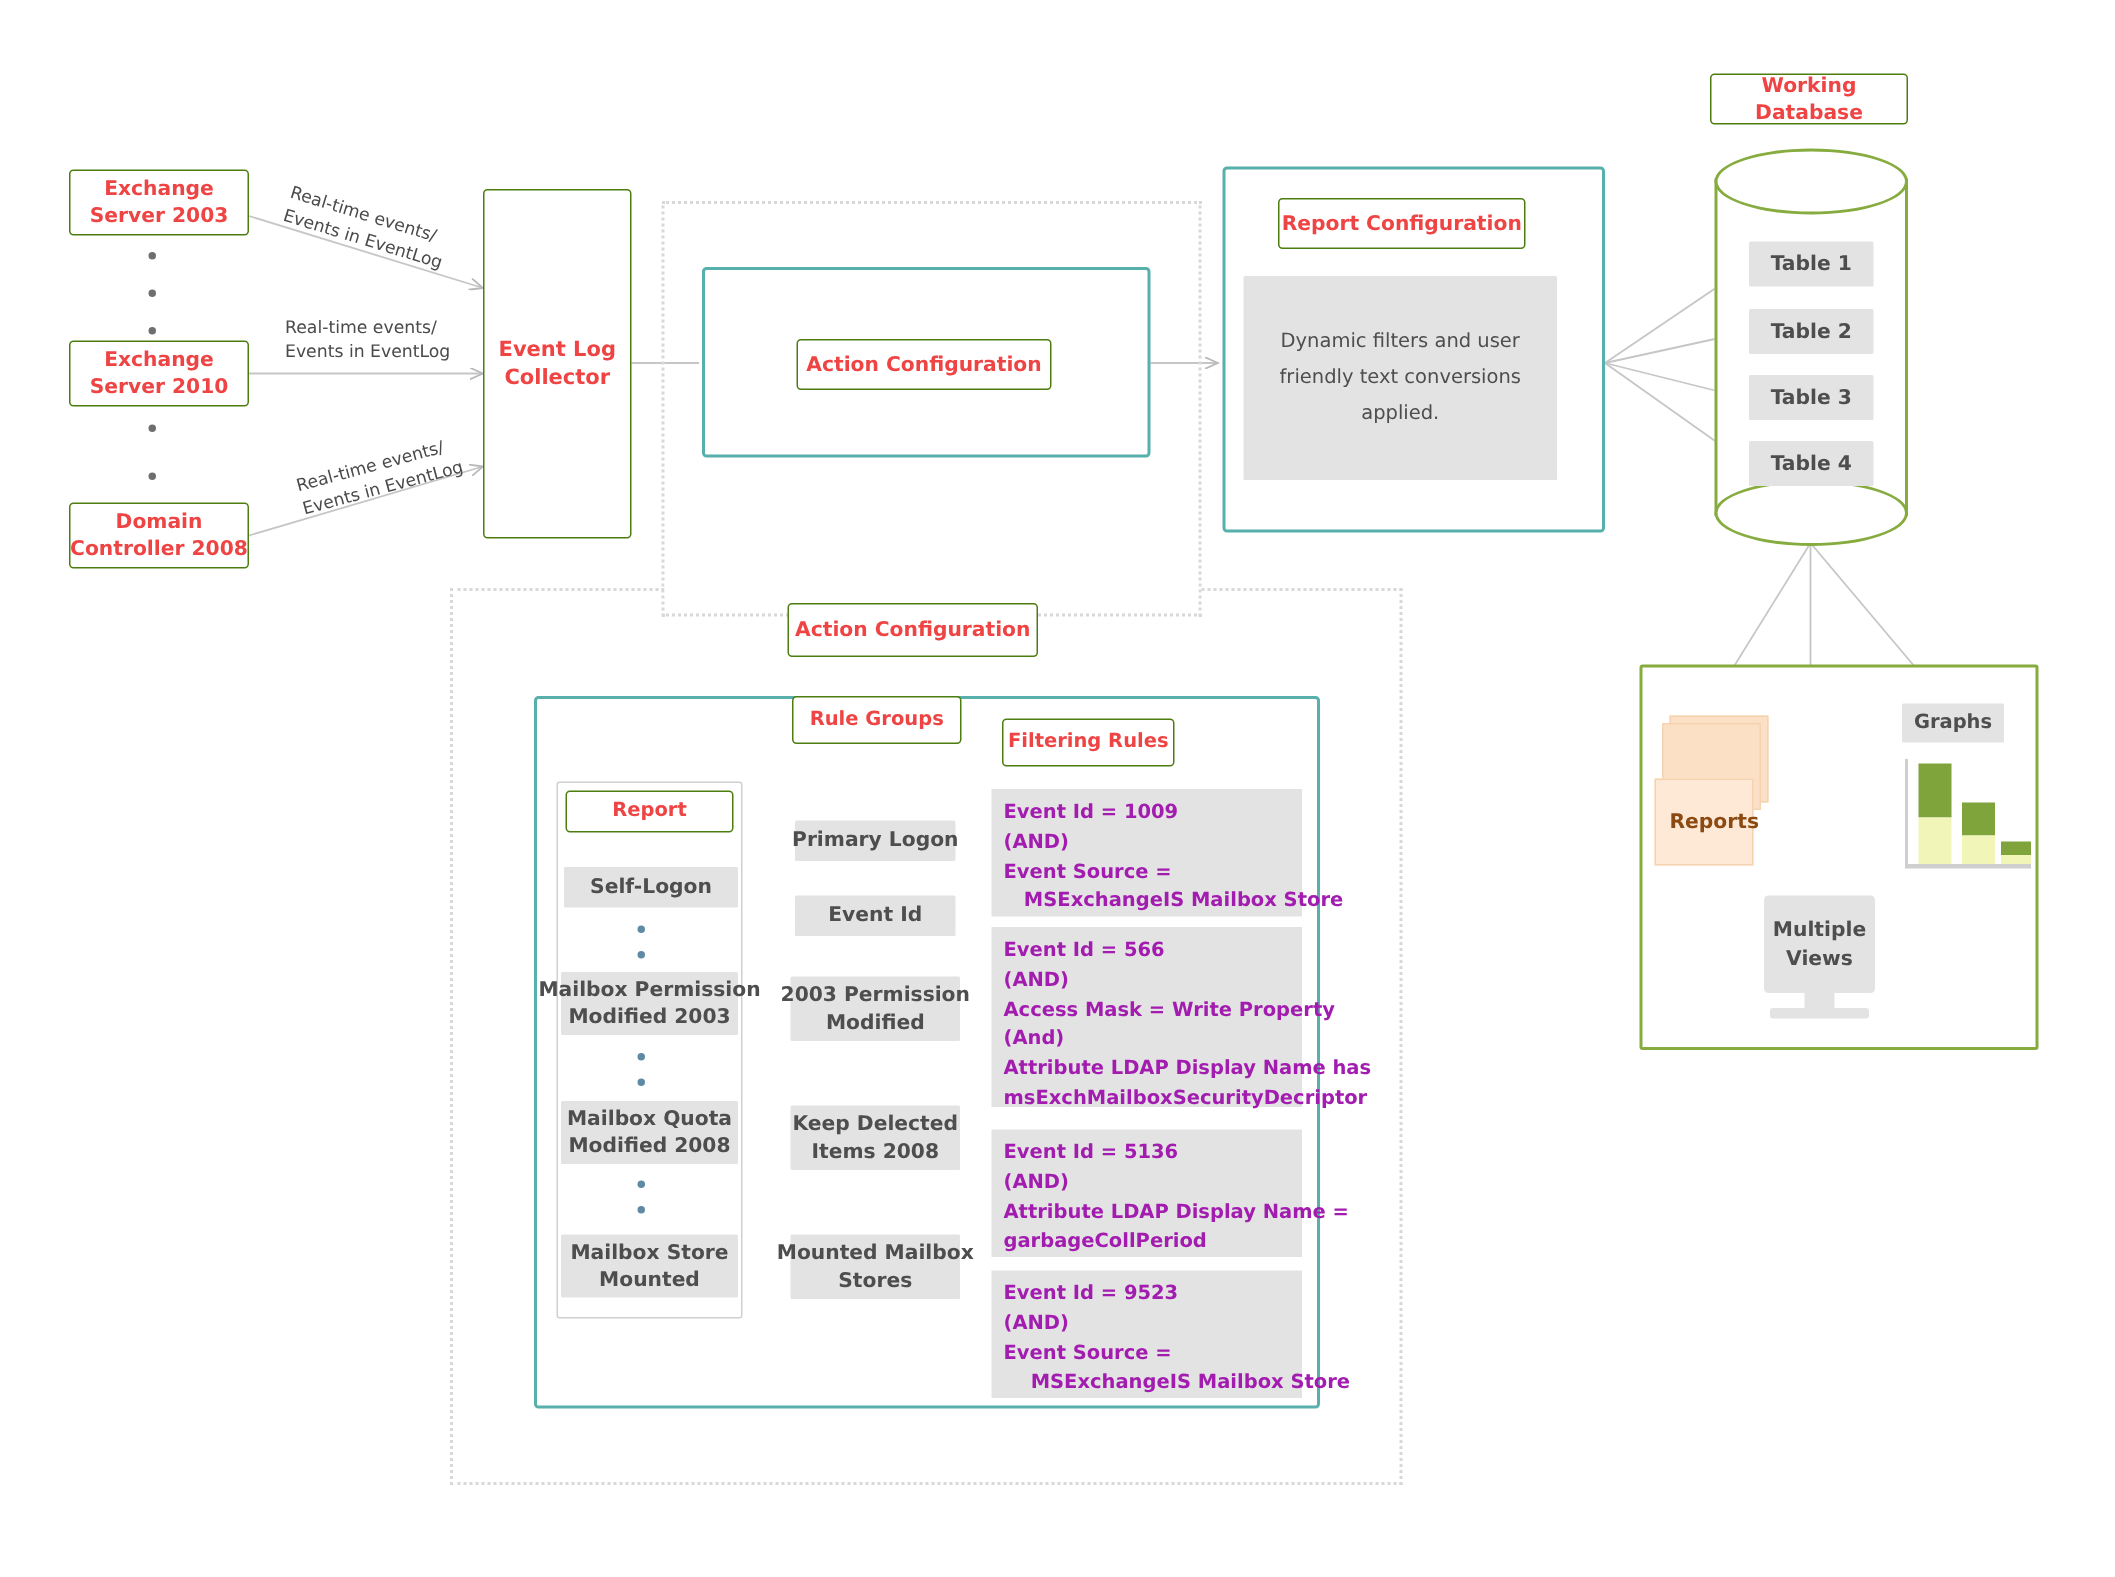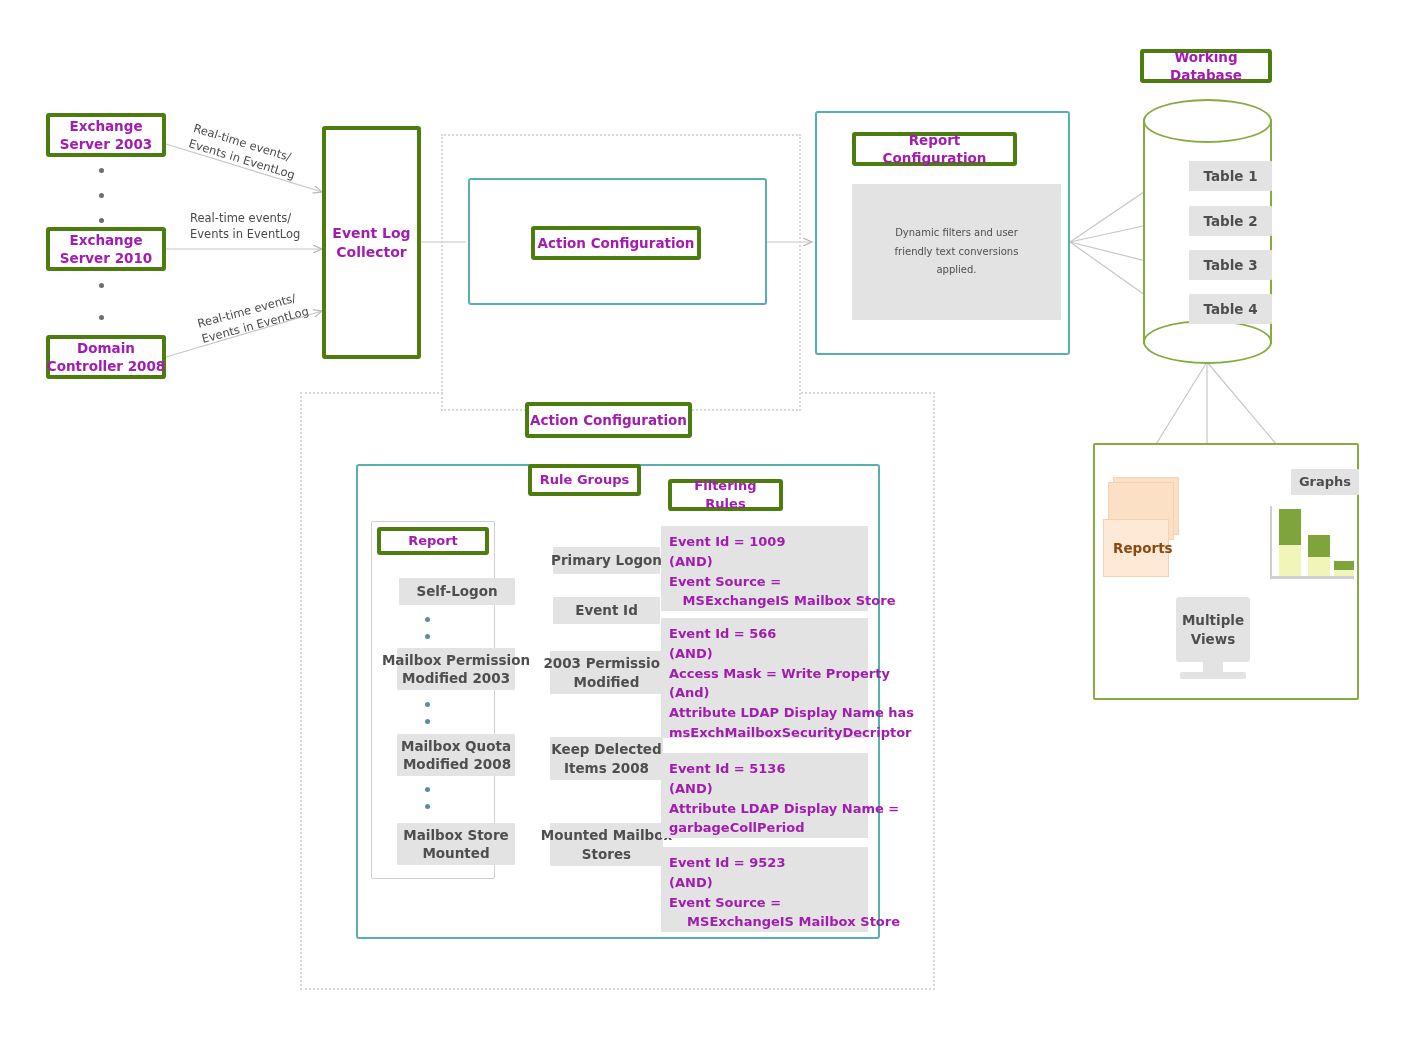--- a/index.html
+++ b/index.html
@@ -27,32 +27,31 @@
     align-items:center;
     justify-content:center;
     text-align:center;
     color:#4a4a4a;
     font-weight:bold;
     line-height:1.35;
   }
   
   .box-white{
     background:#ffffff;
-    border:4px solid #4d7c0f;
+    border:1px solid #4d7c0f;
     border-radius:3px;
     font-size:13.5px;
-    color:#a21caf;
+    color:#ef4444;
   }
   .box-gray-soft{
     background:#e3e3e3;
     border:none;
     border-radius:1px;
     font-size:13.5px;
     color:#4e4e4e;
-    margin-left:23px;
   }
   
   .box-teal{
     background:#ffffff;
     border:2.5px solid #57b0ab;
     border-radius:3px;
   }
   
   .box-green{
     background:#ffffff;
@@ -242,21 +241,21 @@
 Events in EventLog</div>
 
   <div class="node box-white" style="left:322px;top:126px;width:99px;height:233px;white-space:pre;font-size:14px;">Event Log
 Collector</div>
 
   <div class="node box-teal" style="left:468px;top:178px;width:299px;height:127px;"></div>
   <div class="node box-white" style="left:531px;top:226px;width:170px;height:34px;font-size:13.5px;">Action Configuration</div>
 
   <div class="node box-teal" style="left:815px;top:111px;width:255px;height:244px;"></div>
   <div class="node box-white" style="left:852px;top:132px;width:165px;height:34px;font-size:13.5px;">Report Configuration</div>
-  <div class="node box-gray-soft" style="left:829px;top:184px;width:209px;height:136px;white-space:pre;font-weight:normal;font-size:10px;line-height:1.85;">Dynamic filters and user
+  <div class="node box-gray-soft" style="left:829px;top:184px;width:209px;height:136px;white-space:pre;font-weight:normal;font-size:13px;line-height:1.85;">Dynamic filters and user
 friendly text conversions
 applied.</div>
 
   <div class="node box-white" style="left:1140px;top:49px;width:132px;height:34px;font-size:13.5px;">Working Database</div>
 
   <div class="cyl-body" style="left:1143px;top:119px;width:129px;height:225px;"></div>
   <div class="cyl-ellipse" style="left:1143px;top:320px;width:129px;height:44px;"></div>
   <div class="cyl-ellipse" style="left:1143px;top:99px;width:129px;height:44px;"></div>
 
   <div class="node box-gray-soft" style="left:1166px;top:161px;width:83px;height:30px;">Table 1</div>
@@ -305,21 +304,21 @@
       <i></i>
     </div>
 
   <div class="node box-gray-soft" style="left:374px;top:648px;width:118px;height:42px;white-space:pre;">Mailbox Permission
 Modified 2003</div>
   <div class="dots blue" style="left:423px;top:702px;width:8px;height:22px;">
       <i></i>
       <i></i>
     </div>
 
-  <div class="node box-gray-soft" style="left:374px;top:734px;width:118px;height:42px;white-space:pre;text-align:right;">Mailbox Quota
+  <div class="node box-gray-soft" style="left:374px;top:734px;width:118px;height:42px;white-space:pre;">Mailbox Quota
 Modified 2008</div>
   <div class="dots blue" style="left:423px;top:787px;width:8px;height:22px;">
       <i></i>
       <i></i>
     </div>
 
   <div class="node box-gray-soft" style="left:374px;top:823px;width:118px;height:42px;white-space:pre;">Mailbox Store
 Mounted</div>
 
   <div class="node box-gray-soft" style="left:530px;top:547px;width:107px;height:27px;white-space:pre;">Primary Logon</div>

